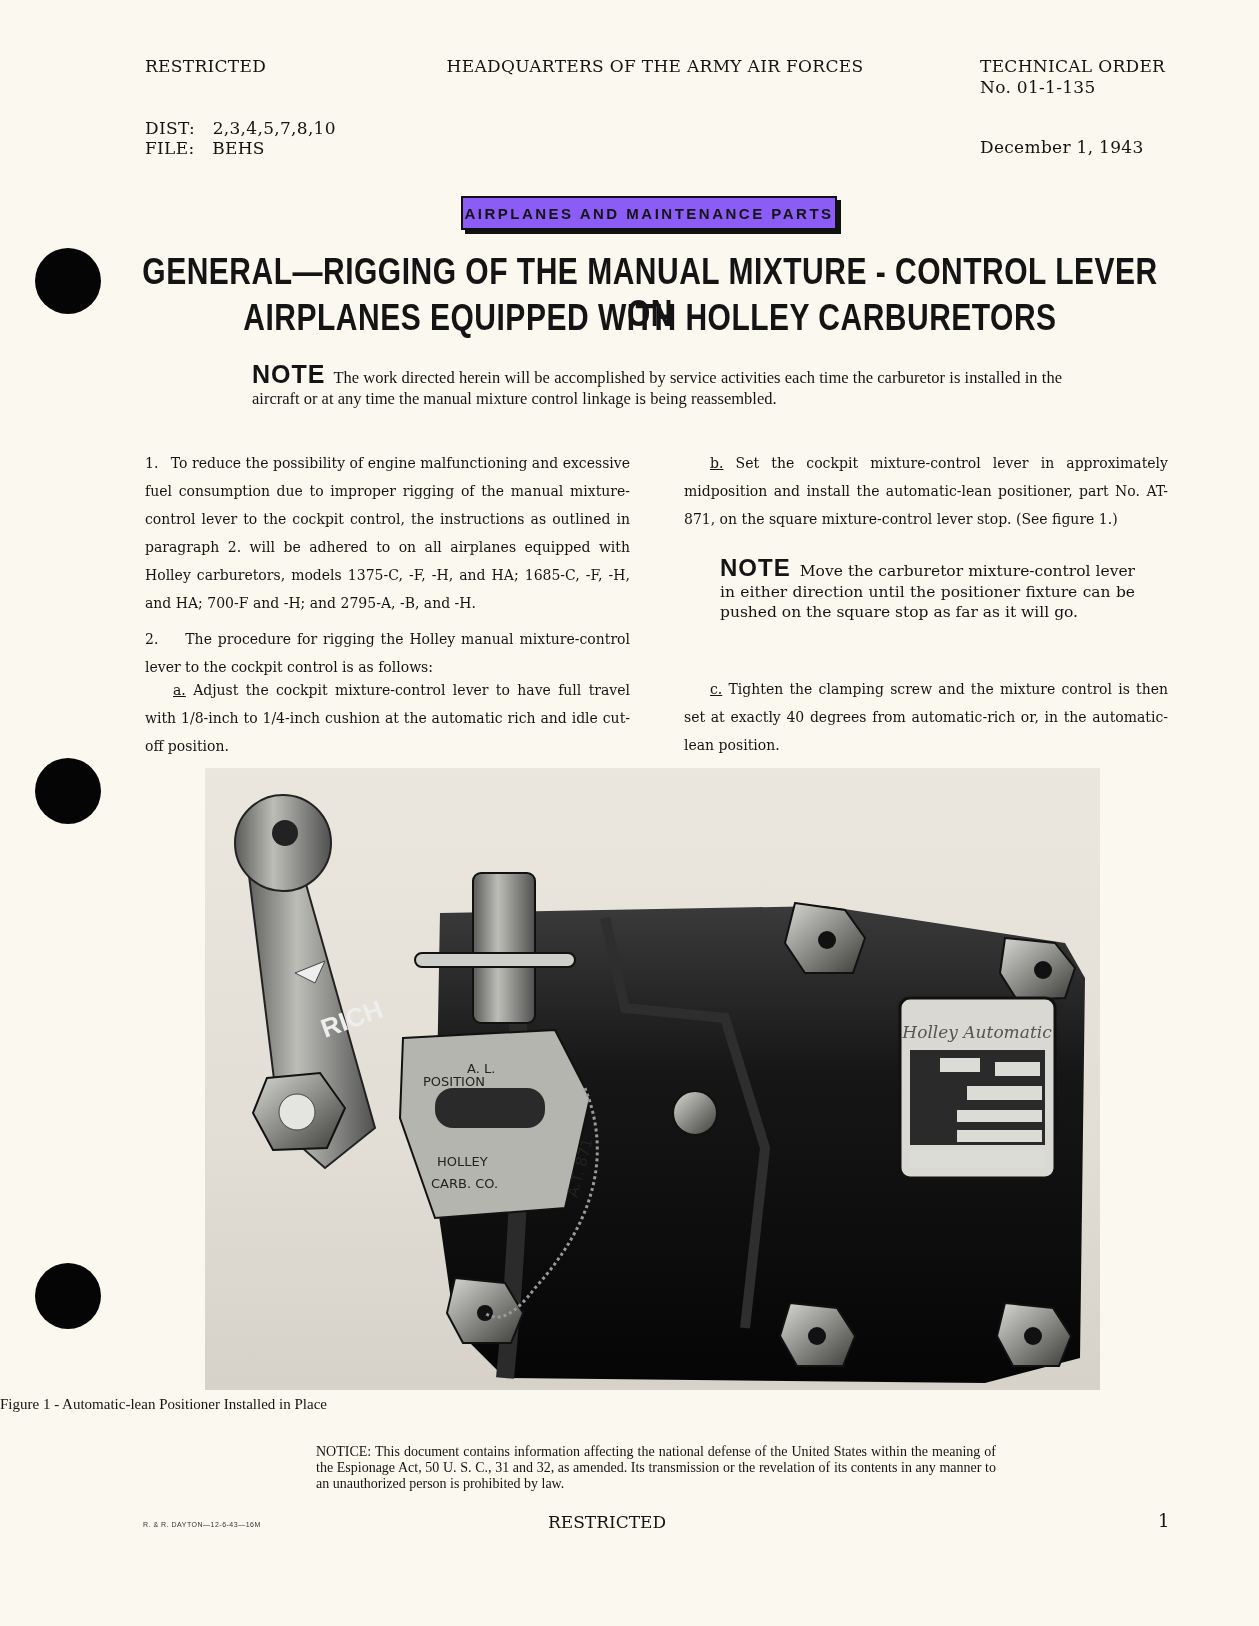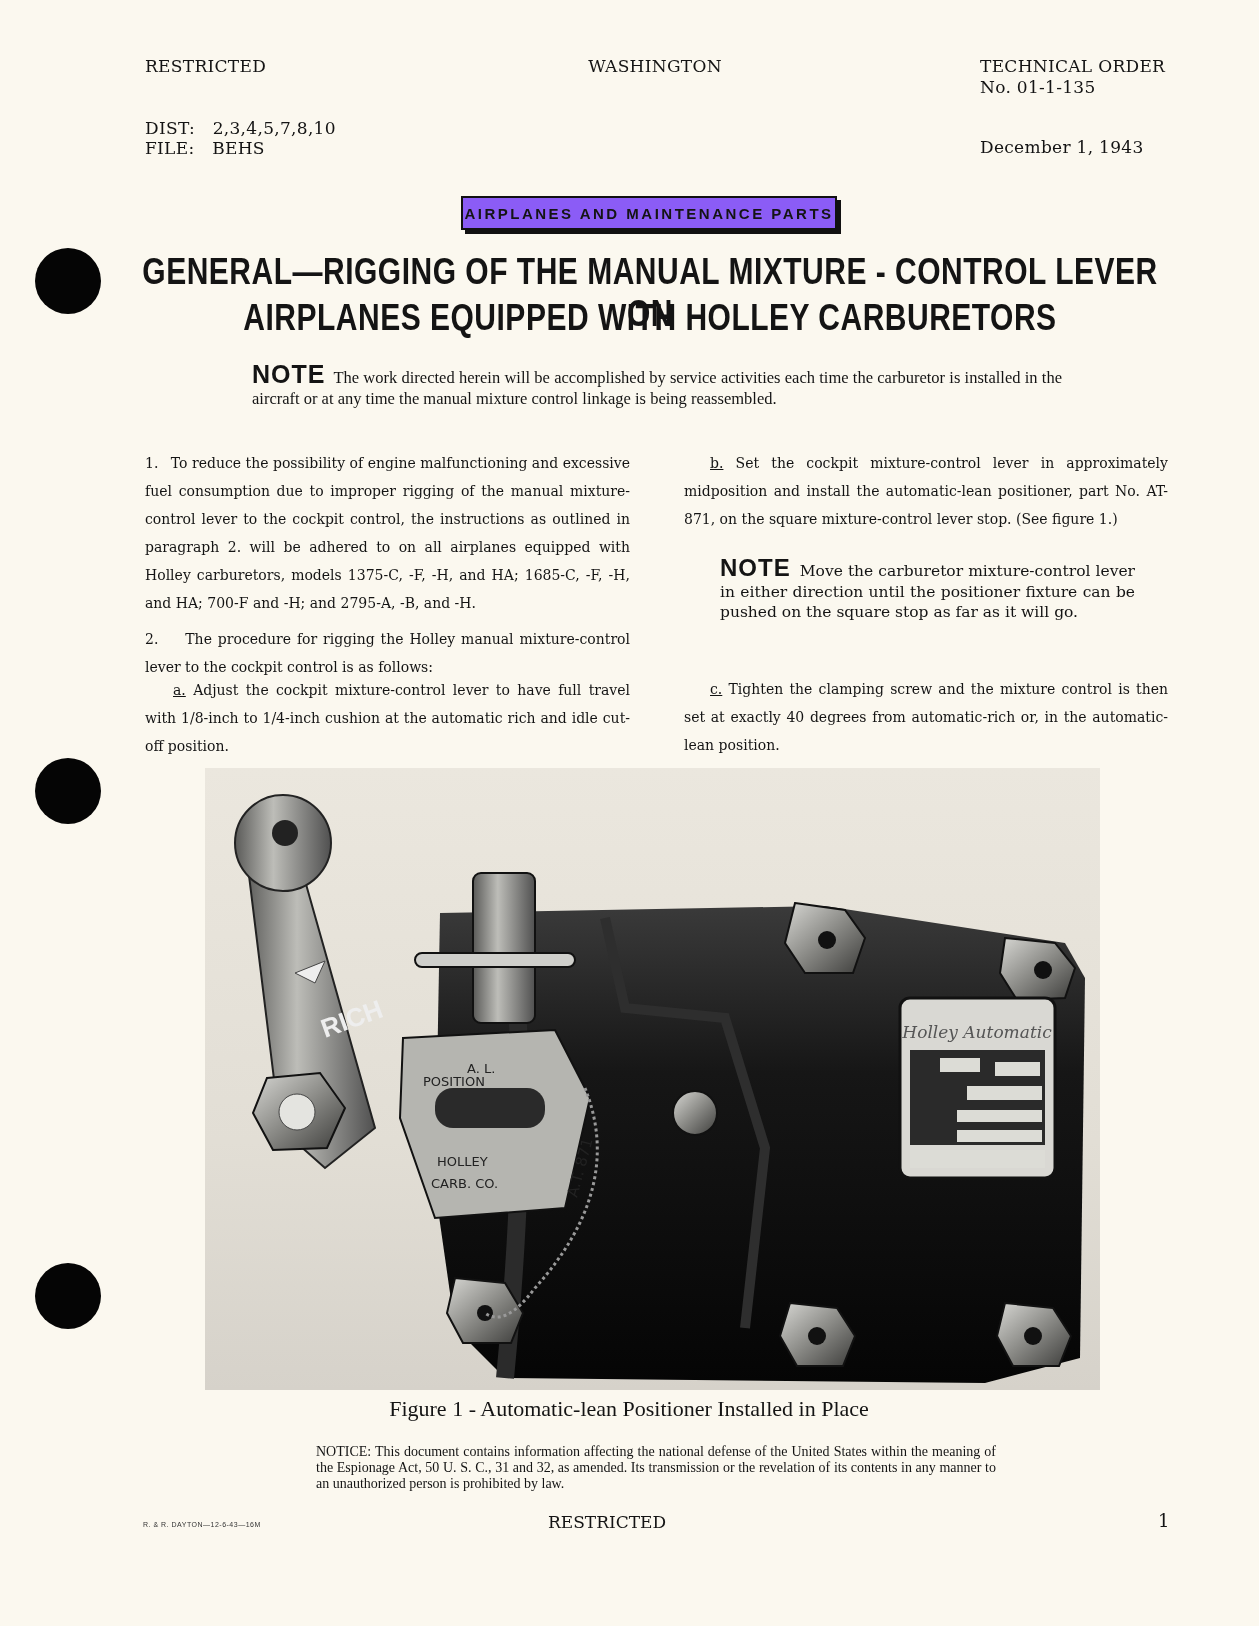--- a/index.html
+++ b/index.html
@@ -14,39 +14,39 @@
        font-family:"Liberation Sans","DejaVu Sans",sans-serif;font-weight:bold;font-size:15px;letter-spacing:2.5px;}
   .title{position:absolute;left:120px;width:1060px;text-align:center;
          font-family:"Liberation Sans","DejaVu Sans",sans-serif;font-weight:bold;
          font-size:30px;letter-spacing:0.5px;transform:scaleY(1.25);transform-origin:top;}
   .note-block{position:absolute;font-size:16.5px;line-height:21px;font-family:"Liberation Serif","DejaVu Serif",serif;}
   .note-kw{font-family:"Liberation Sans","DejaVu Sans",sans-serif;font-weight:700;font-size:25px;letter-spacing:1px;margin-right:4px;}
   .para{position:absolute;font-size:14px;line-height:28px;text-align:justify;}
   .ul{text-decoration:underline;}
   .fig{position:absolute;left:205px;top:768px;width:895px;height:622px;overflow:hidden;
        background:linear-gradient(180deg,#ebe7de 0%,#e2ded5 60%,#d6d2ca 100%);}
-  .caption{position:absolute;left:0;width:1214px;top:1396px;text-align:center;font-size:22px;
-           font-family:"Liberation Serif","DejaVu Serif",serif;margin-left:22px;}
+  .caption{position:absolute;left:0;width:1214px;top:1396px;font-size:15px;
+           font-family:"Liberation Serif","DejaVu Serif",serif;}
   .notice{position:absolute;left:316px;top:1444px;width:680px;font-size:14px;line-height:16px;
           font-family:Liberation Serif, serif;text-align:justify;}
   .footer-mid{position:absolute;left:0;width:1214px;top:1512px;text-align:center;font-size:17px;}
   .printer{position:absolute;left:143px;top:1521px;font-size:7px;letter-spacing:0.5px;
            font-family:"Liberation Sans","DejaVu Sans",sans-serif;color:#333;}
   .pageno{position:absolute;left:1158px;top:1510px;font-size:18px;}
 </style>
 </head>
 <body>
 
 <div class="hole" style="top:248px"></div>
 <div class="hole" style="top:758px"></div>
 <div class="hole" style="top:1263px"></div>
 
 <div class="abs hdr" style="left:145px;top:56px">RESTRICTED</div>
 <div class="abs hdr center" style="left:400px;top:56px;width:510px">
-  <div>WASHINGTON</div>
+  <div>HEADQUARTERS OF THE ARMY AIR FORCES</div>
 </div>
 <div class="abs hdr" style="left:980px;top:56px">
   <div>TECHNICAL ORDER</div>
   <div>No. 01-1-135</div>
 </div>
 <div class="abs hdr" style="left:980px;top:137px">December 1, 1943</div>
 <div class="abs hdr" style="left:145px;top:118px">
   <span>DIST:</span>
   <span style="margin-left:12px">2,3,4,5,7,8,10</span>
 </div>

